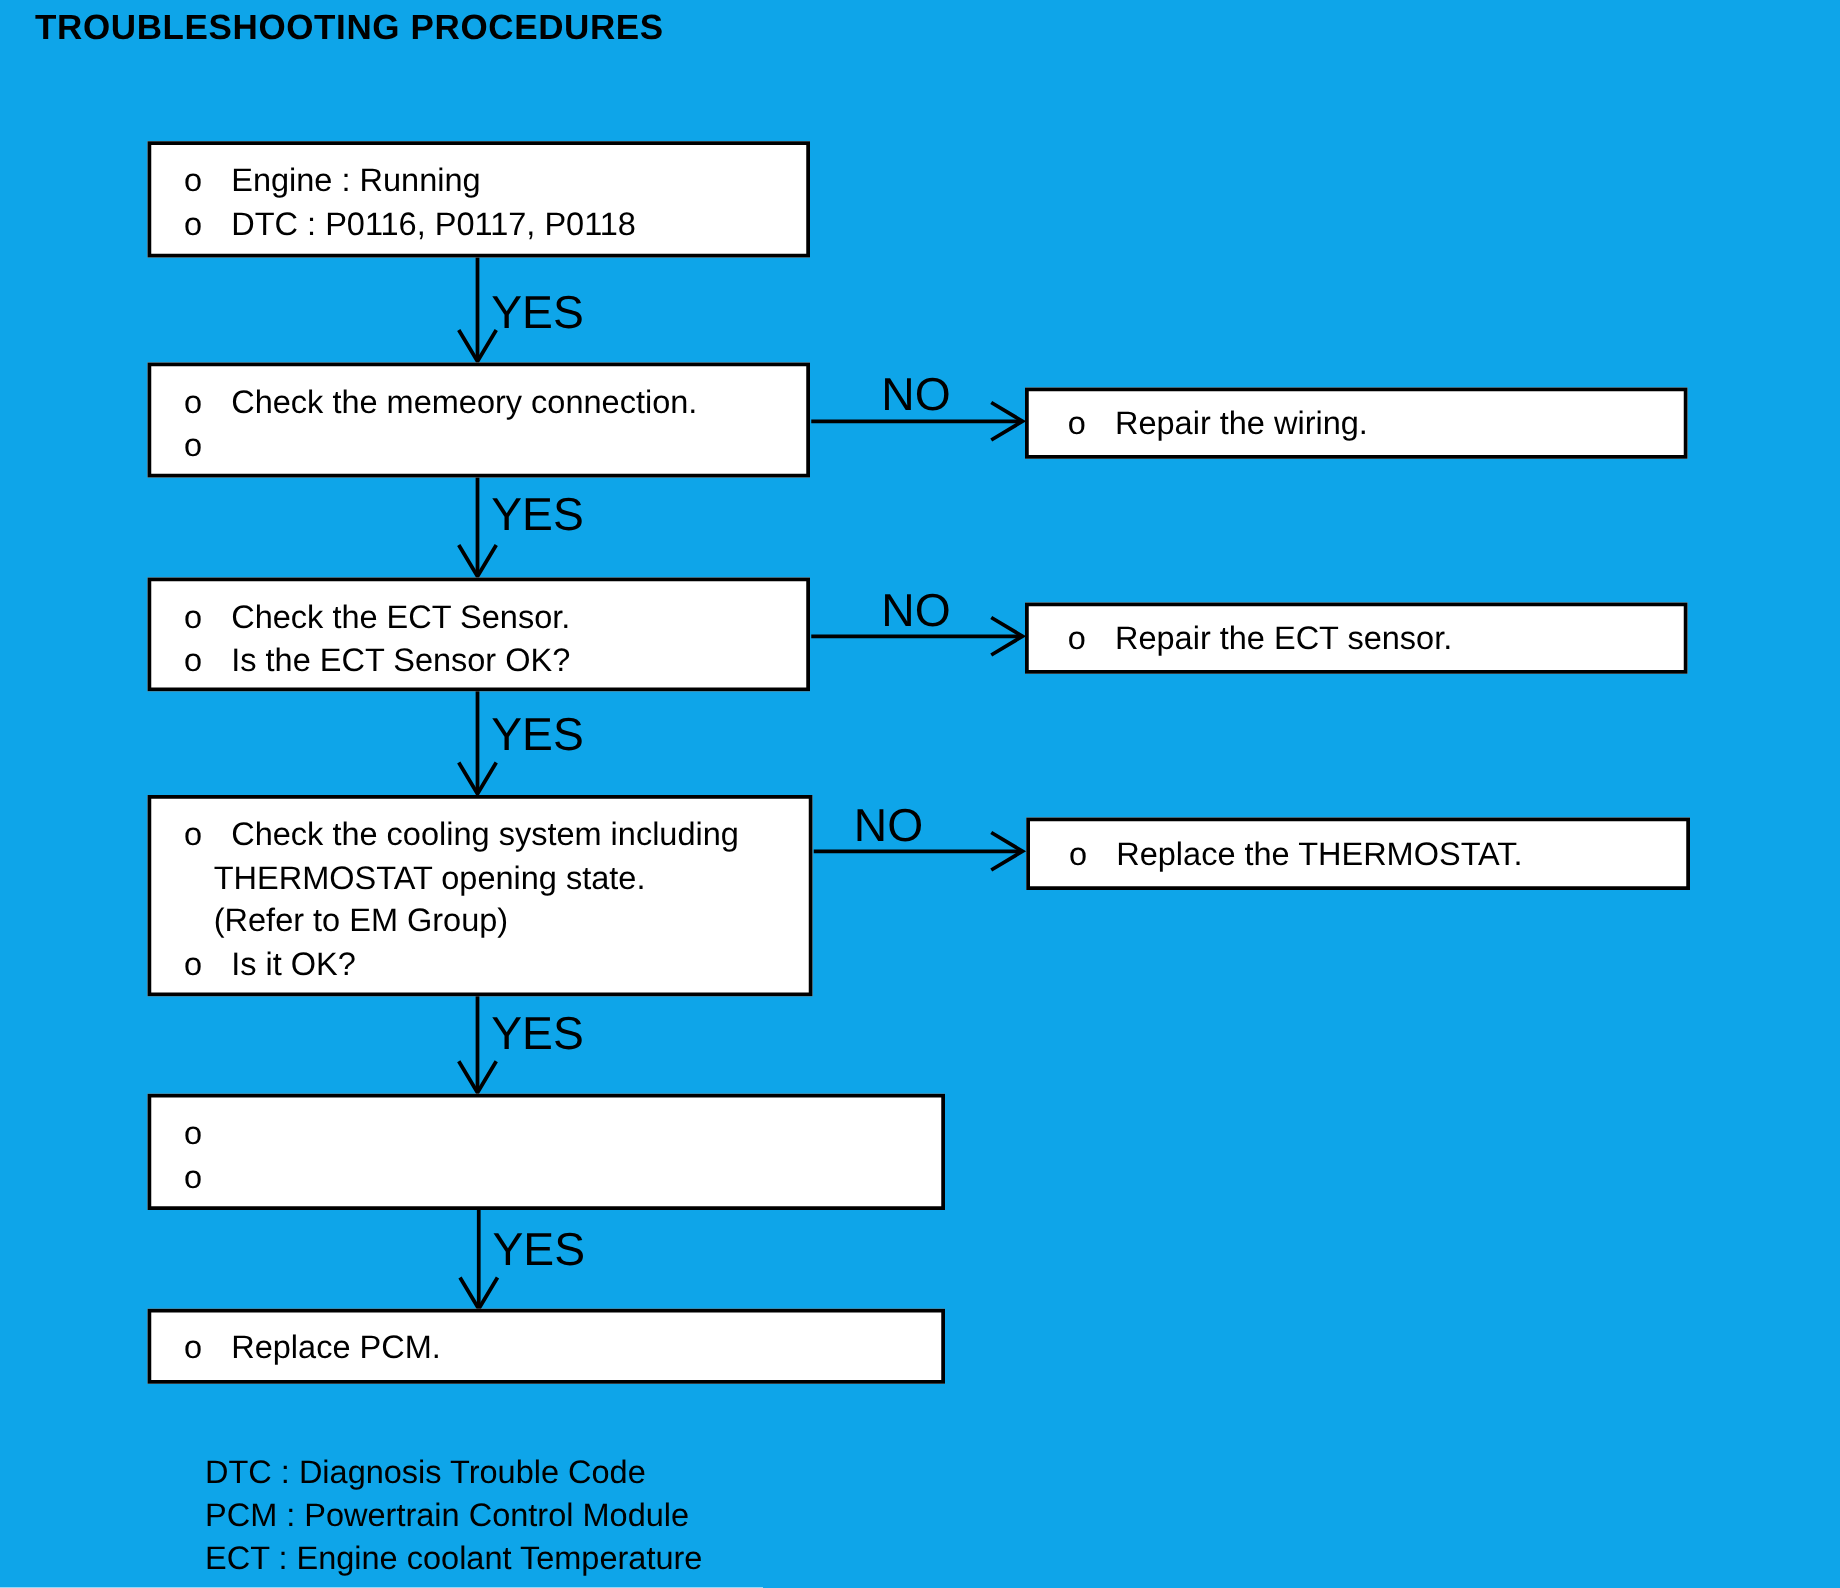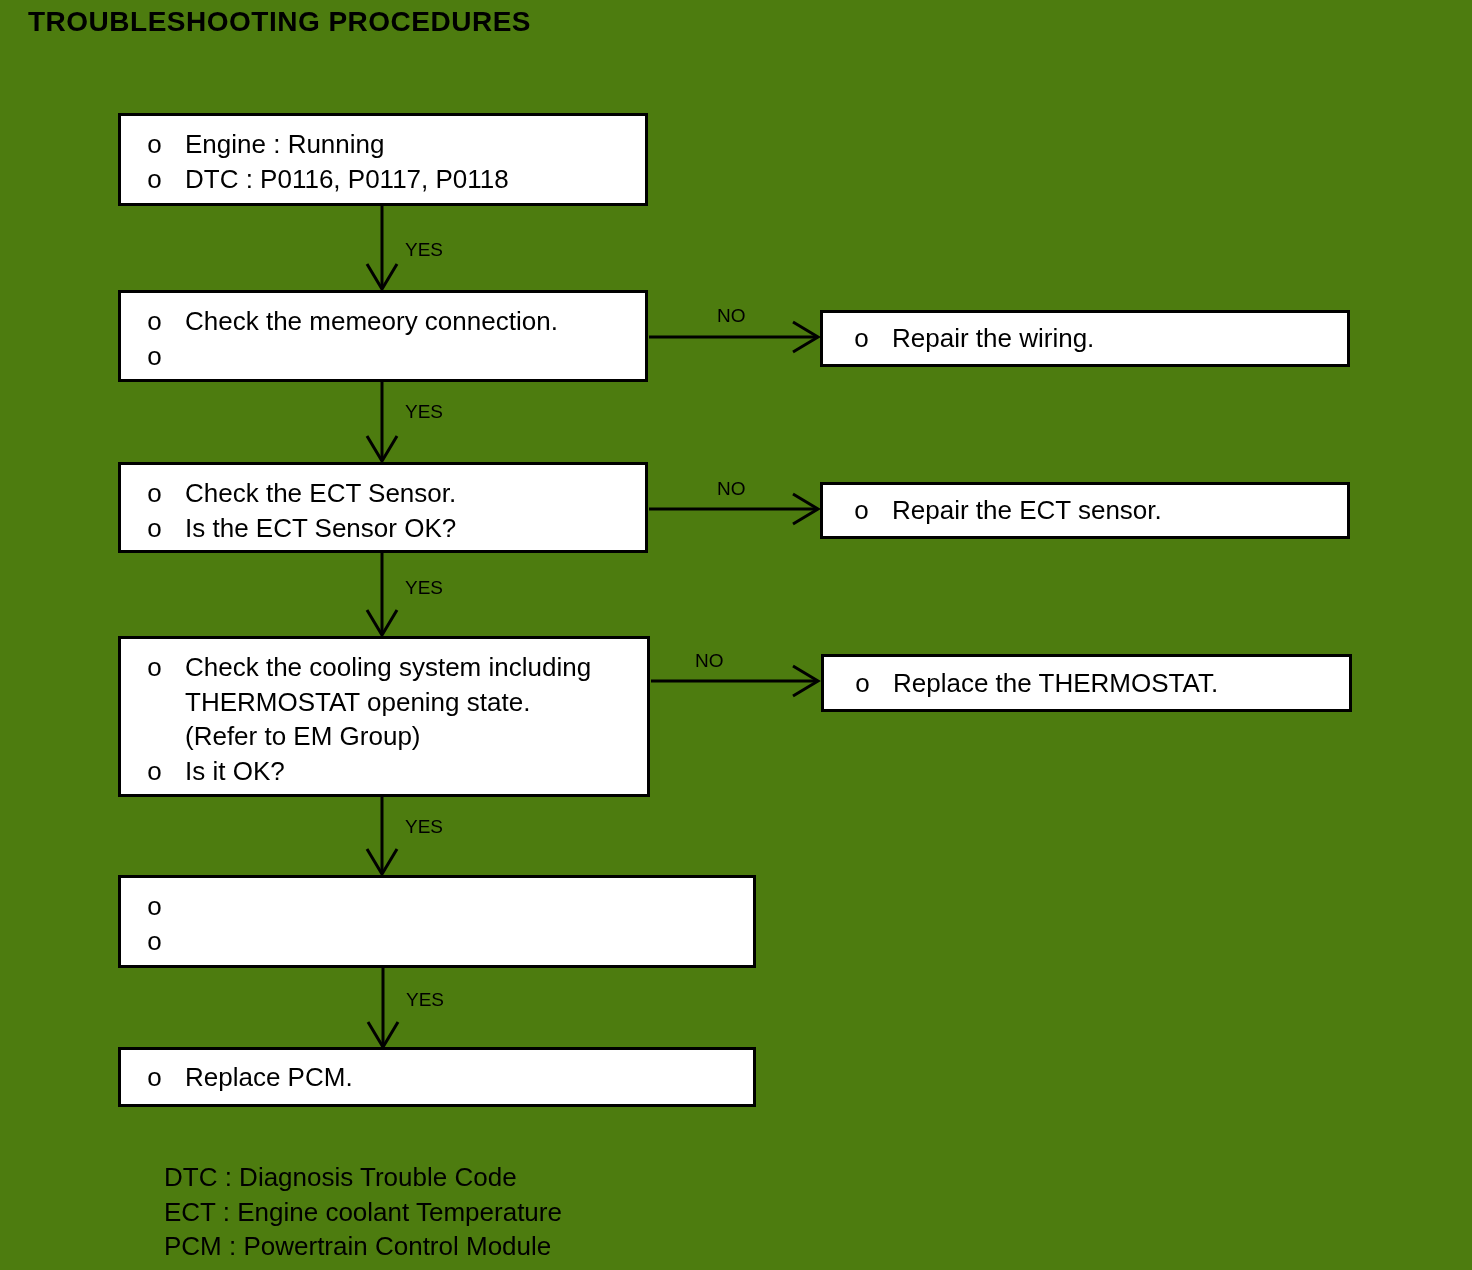--- a/index.html
+++ b/index.html
@@ -1,20 +1,20 @@
 <!DOCTYPE html>
 <html><head>
 <meta charset="utf-8">
 <style>
   html, body { margin:0; padding:0; background:#ffffff; }
   #canvas {
     position: relative;
     width: 1472px;
     height: 1270px;
-    background: #4d7c0f;
+    background: #0ea5e9;
     font-family: "Liberation Sans", "DejaVu Sans", sans-serif;
     color: #000000;
     overflow: hidden;
   }
   #connectors {
     position: absolute;
     left: 0; top: 0;
     width: 1472px; height: 1270px;
   }
   .title {
@@ -41,27 +41,26 @@
     justify-content: center;
     padding-top: 0;
   }
   .row { display: flex; padding-left: 25px; }
   .bullet {
     width: 17px;
     margin-right: 22px;
     flex: 0 0 auto;
     text-align: center;
   }
-  .cont { padding-left: 64px; }
+  .cont { padding-left: 50px; }
   .edge-label {
     position: absolute;
-    font-size: 19px;
+    font-size: 37px;
     line-height: 30px;
     white-space: nowrap;
-    margin-left: 12px;
   }
   .legend {
     position: absolute;
     left: 164px; top: 1160px;
     font-size: 26px;
     line-height: 34.5px;
     white-space: nowrap;
   }
 </style>
 </head>
@@ -195,17 +194,17 @@
   <div class="edge-label" style="left:393px; top:573px;">YES</div>
   <div class="edge-label" style="left:393px; top:812px;">YES</div>
   <div class="edge-label" style="left:394px; top:985px;">YES</div>
 
   <div class="edge-label" style="left:705px; top:301px;">NO</div>
   <div class="edge-label" style="left:705px; top:474px;">NO</div>
   <div class="edge-label" style="left:683px; top:646px;">NO</div>
 
   <div class="legend">
     <div>DTC : Diagnosis Trouble Code</div>
+    <div>PCM : Powertrain Control Module</div>
     <div>ECT : Engine coolant Temperature</div>
-    <div>PCM : Powertrain Control Module</div>
   </div>
 
 </div>
 
 </body></html>

